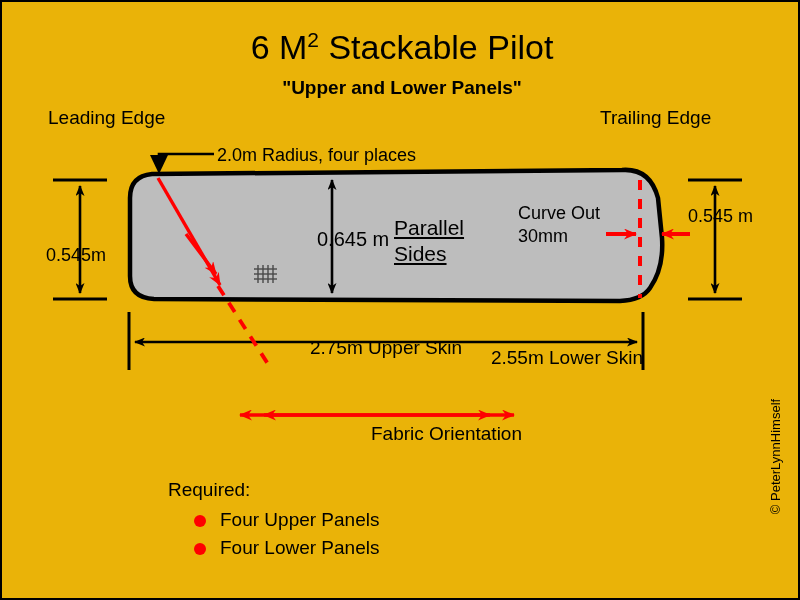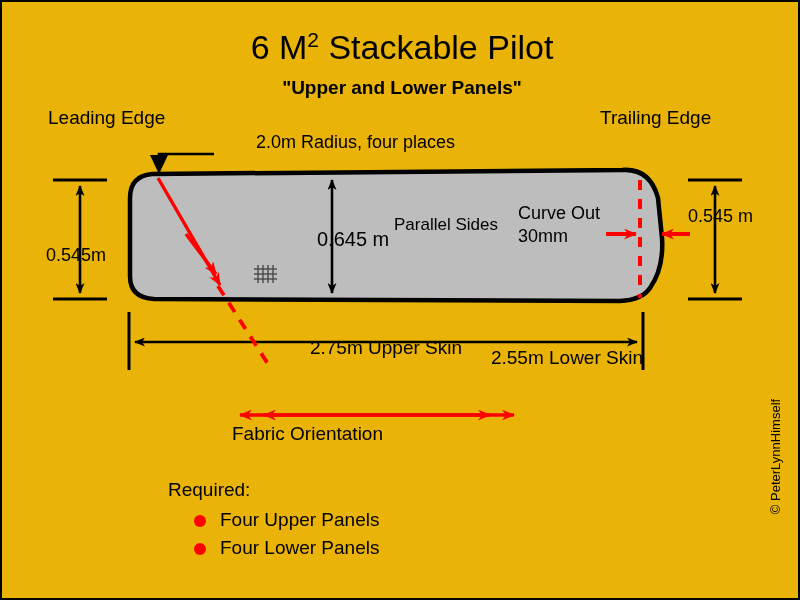--- a/index.html
+++ b/index.html
@@ -51,44 +51,44 @@
   #subtitle {
     left: 0;
     top: 76px;
     width: 800px;
     text-align: center;
     font-size: 19px;
     font-weight: bold;
   }
   #leading-edge-label { left: 46px;  top: 106px; font-size: 19px; }
   #trailing-edge-label{ left: 598px; top: 106px; font-size: 19px; }
-  #radius-label       { left: 215px; top: 131px; font-size: 18px; margin-left: 39px; }
+  #radius-label       { left: 215px; top: 144px; font-size: 18px; }
   #dim-left-label     { left: 44px;  top: 224px; font-size: 18px; margin-top: 20px; }
   #dim-right-label    { left: 686px; top: 205px; font-size: 18px; }
   #dim-mid-label      { left: 291px; top: 227px; font-size: 20px; margin-left: 24px; }
   #parallel-sides-label {
-    left: 392px; top: 213px; font-size: 17px;
-    line-height: 1.22; white-space: normal; width: 110px;
+    left: 392px; top: 213px; font-size: 21px;
+    line-height: 1.22; white-space: normal; width: 110px; text-decoration: underline;
   }
   #curve-out-label {
     left: 516px; top: 200px; font-size: 18px;
     text-align: left; width: 124px; line-height: 1.25;
     white-space: normal;
   }
   #upper-skin-label {
     left: 127px; top: 316px; width: 514px;
     text-align: center; font-size: 19px; margin-top: 20px;
   }
   #lower-skin-label {
     left: 127px; top: 346px; width: 514px;
     text-align: right; font-size: 19px;
   }
   #fabric-orientation-label {
     left: 230px; top: 422px; width: 290px;
-    text-align: left; font-size: 19px;
+    text-align: right; font-size: 19px;
   }
   #required-label { left: 166px; top: 478px; font-size: 19px; }
   #upper-panels-label { left: 218px; top: 508px; font-size: 19px; }
   #lower-panels-label { left: 218px; top: 536px; font-size: 19px; }
   .bullet {
     position: absolute;
     width: 12px; height: 12px;
     border-radius: 50%;
     background: #ff0000;
   }

